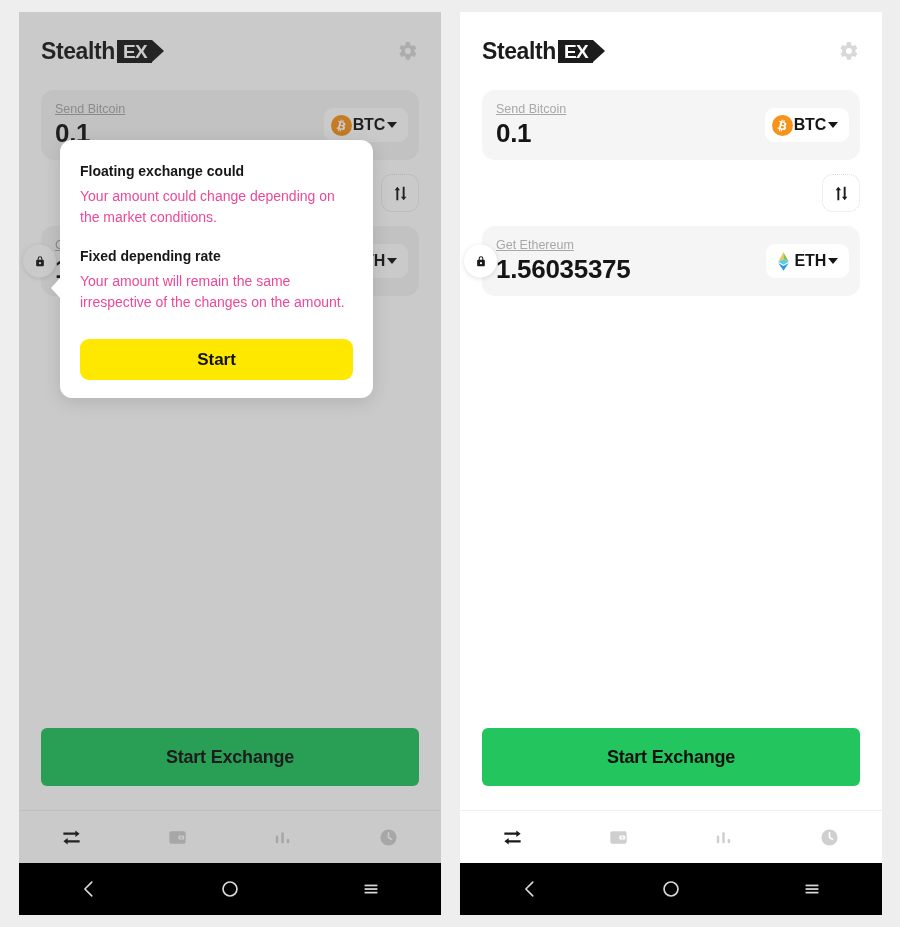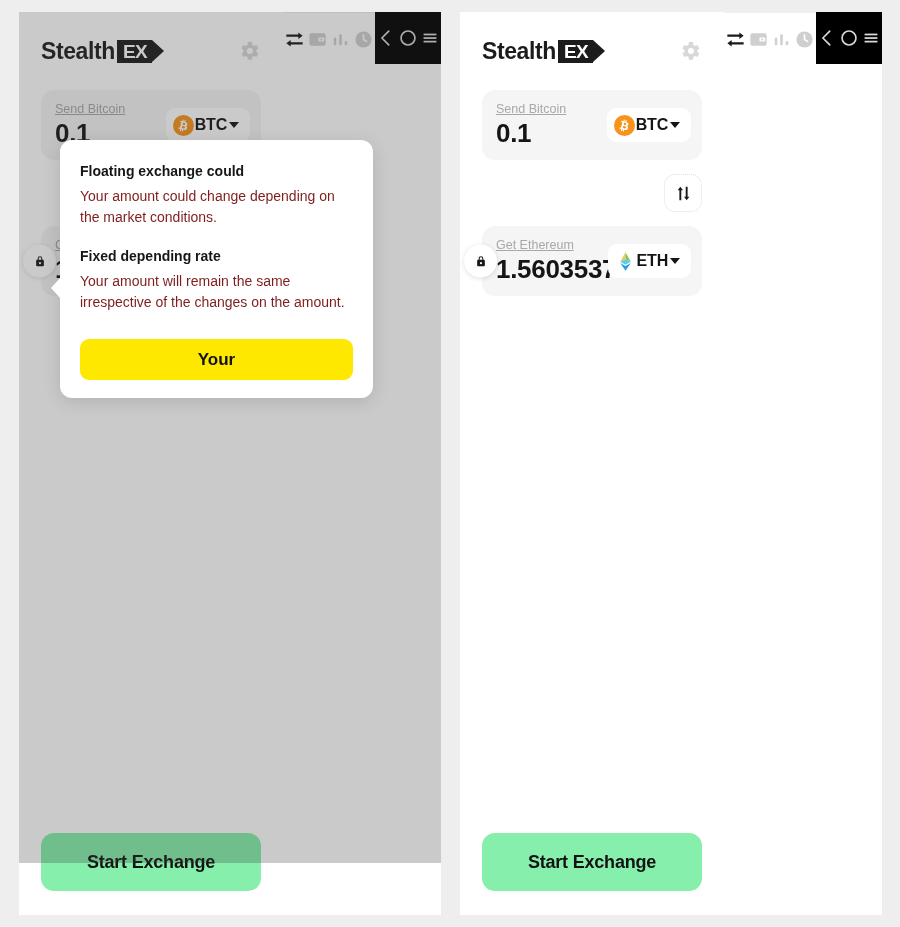--- a/index.html
+++ b/index.html
@@ -13,21 +13,21 @@
 
   
   .phone {
     position: absolute;
     top: 12px;
     width: 422px;
     height: 903px;
     background: #ffffff;
     overflow: hidden;
     display: flex;
-    flex-direction: row;
+    flex-direction: column;
   }
   .phone.left  { left: 19px; }
   .phone.right { left: 460px; }
 
   .screen {
     position: relative;
     flex: 1 1 auto;
     display: flex;
     flex-direction: column;
     padding: 0 22px;
@@ -156,22 +156,22 @@
     justify-content: center;
     z-index: 4;
   }
   .lock-icon { width: 14px; height: 14px; display:block; }
 
   .spacer { flex: 1 1 auto; }
 
   
   .cta {
     height: 58px;
-    border-radius: 13px;
-    background: #86efac;
+    border-radius: 6px;
+    background: #22c55e;
     color: #121212;
     font-size: 18px;
     font-weight: bold;
     display: flex;
     align-items: center;
     justify-content: center;
     letter-spacing: -0.2px;
     margin-bottom: 24px;
     border: none;
     cursor: pointer;
@@ -245,21 +245,21 @@
   }
   .pop-h {
     font-size: 14px;
     font-weight: bold;
     color: #161616;
     line-height: 19px;
     margin-bottom: 5px;
   }
   .pop-p {
     font-size: 14px;
-    color: #7f1d1d;
+    color: #ec4899;
     line-height: 21px;
   }
   .pop-group + .pop-group { margin-top: 19px; }
   .pop-btn {
     margin-top: 26px;
     height: 41px;
     border-radius: 9px;
     background: #ffe800;
     color: #121212;
     font-size: 17px;
@@ -393,21 +393,21 @@
 
     <div class="popover">
       <div class="pop-group">
         <div class="pop-h">Floating exchange could</div>
         <div class="pop-p">Your amount could change depending on the market conditions.</div>
       </div>
       <div class="pop-group">
         <div class="pop-h">Fixed depending rate</div>
         <div class="pop-p">Your amount will remain the same irrespective of the changes on the amount.</div>
       </div>
-      <button class="pop-btn">Your</button>
+      <button class="pop-btn">Start</button>
     </div>
   </div>
 
   <div class="phone right">
     <div class="screen">
 
       <div class="app-header">
         <div class="logo">
           <span class="logo-word">Stealth</span>
           <span class="logo-badge">

